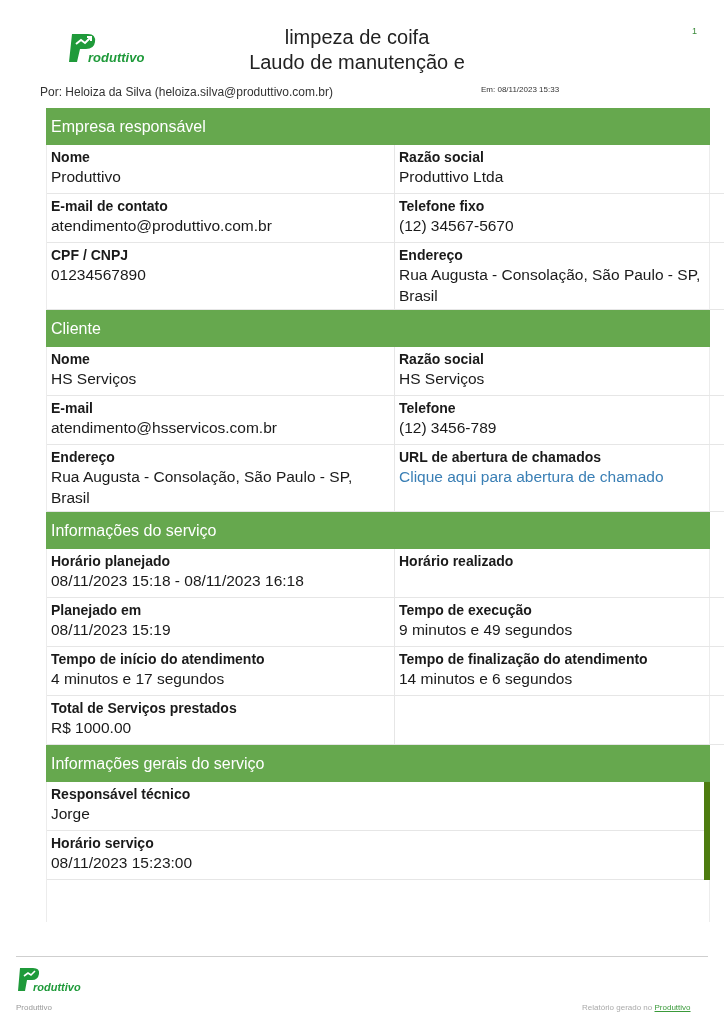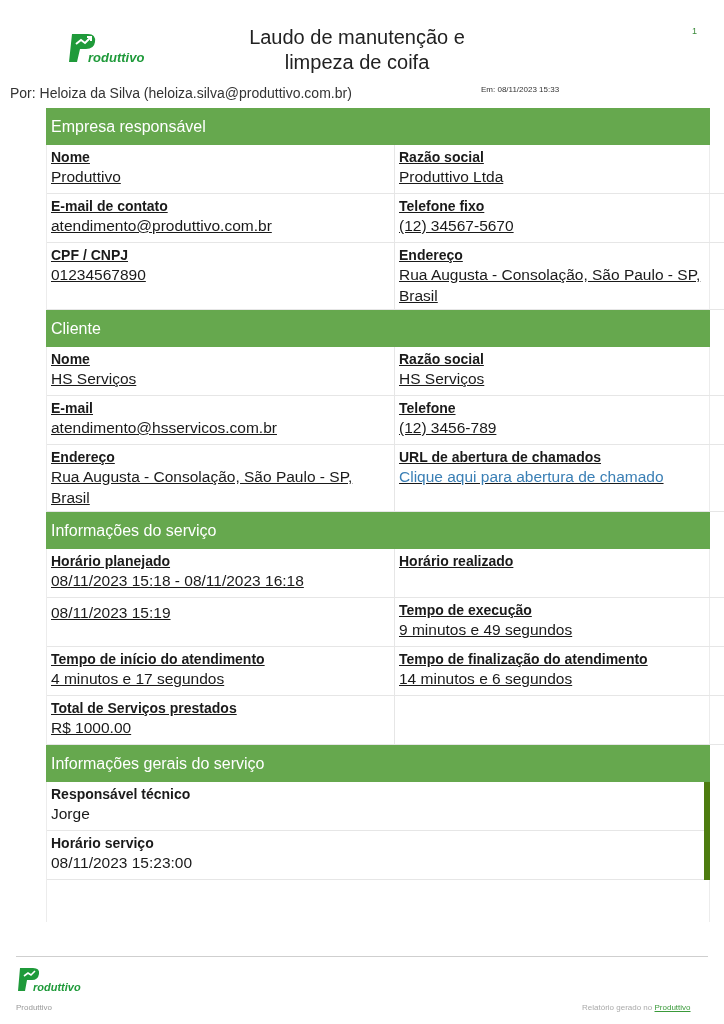--- a/index.html
+++ b/index.html
@@ -3,26 +3,26 @@
 <meta charset="utf-8">
 <style>
   * { box-sizing: border-box; margin: 0; padding: 0; }
   html, body { width: 724px; height: 1024px; background: #ffffff; overflow: hidden; }
   body { font-family: "Liberation Sans", sans-serif; color: #1a1a1a; position: relative; }
 
   .header { position: absolute; left: 0; top: 0; width: 724px; height: 100px; }
   .logo { position: absolute; left: 66px; top: 32px; width: 90px; height: 34px; }
   .title { position: absolute; left: 200px; top: 25px; width: 314px; text-align: center; font-size: 20px; line-height: 25px; color: #222; }
   .page-num { position: absolute; left: 692px; top: 26px; font-size: 9px; color: #3a8a3a; }
-  .by-line { position: absolute; left: 10px; top: 85px; font-size: 14px; color: #333; }
+  .by-line { position: absolute; left: 40px; top: 85px; font-size: 12px; color: #333; }
   .em-line { position: absolute; left: 481px; top: 85px; font-size: 8px; color: #333; }
 
   .content { position: absolute; left: 14px; top: 108px; width: 696px; padding-left: 32px; }
   .section-head { background: #66a84e; color: #ffffff; font-size: 16px; height: 37px; line-height: 37px; padding-left: 5px; }
-  .grid { display: grid; grid-template-columns: 347px 349px; border-left: 1px solid #ececec; border-right: 1px solid #ececec; text-decoration: underline; }
+  .grid { display: grid; grid-template-columns: 347px 349px; border-left: 1px solid #ececec; border-right: 1px solid #ececec; }
   .cell { border-bottom: 1px solid #e6e6e6; padding: 4px 4px 3px 4px; min-height: 49px; }
   .cell.right { border-left: 1px solid #e6e6e6; padding-left: 4px; }
   .cell .label { font-size: 14px; font-weight: bold; line-height: 17px; color: #1a1a1a; }
   .cell .value { font-size: 15.5px; line-height: 21px; color: #1a1a1a; }
   .cell .value.link { color: #3a7fb5; }
   .full { border-left: 1px solid #ececec; border-right: 6px solid #4d7c0f; }
   .full .cell { border-left: none; }
   .spacer { height: 42px; border-left: 1px solid #ececec; border-right: 1px solid #ececec; }
 
   .footer-rule { position: absolute; left: 16px; top: 956px; width: 692px; height: 1px; background: #cfcfcf; }
@@ -35,22 +35,22 @@
 <body>
 
 <div class="header">
   <svg class="logo" viewBox="0 0 90 34">
     <path d="M6 2 L22 2 Q30 2 29 10 Q28 17 20 17 L14 17 L11 30 L3 30 Z" fill="#1f9a3a"></path>
     <path d="M10 12 L15 8 L19 11 L24 6" stroke="#fff" stroke-width="2" fill="none"></path>
     <path d="M21 5 L25 5 L25 9" stroke="#fff" stroke-width="2" fill="none"></path>
     <text x="22" y="30" font-family="Liberation Sans, sans-serif" font-size="13" font-weight="bold" font-style="italic" fill="#1f9a3a">roduttivo</text>
   </svg>
   <div class="title">
+    <div>limpeza de coifa</div>
     <div>Laudo de manutenção e</div>
-    <div>limpeza de coifa</div>
   </div>
   <div class="page-num">1</div>
   <div class="by-line">Por: Heloiza da Silva (heloiza.silva@produttivo.com.br)</div>
   <div class="em-line">Em: 08/11/2023 15:33</div>
 </div>
 
 <div class="content">
 
   <div class="section-head">Empresa responsável</div>
   <div class="grid">
@@ -111,20 +111,21 @@
   <div class="section-head">Informações do serviço</div>
   <div class="grid">
     <div class="cell">
       <div class="label">Horário planejado</div>
       <div class="value">08/11/2023 15:18 - 08/11/2023 16:18</div>
     </div>
     <div class="cell right">
       <div class="label">Horário realizado</div>
     </div>
     <div class="cell">
+      <div class="label">Planejado em</div>
       <div class="value">08/11/2023 15:19</div>
     </div>
     <div class="cell right">
       <div class="label">Tempo de execução</div>
       <div class="value">9 minutos e 49 segundos</div>
     </div>
     <div class="cell">
       <div class="label">Tempo de início do atendimento</div>
       <div class="value">4 minutos e 17 segundos</div>
     </div>

